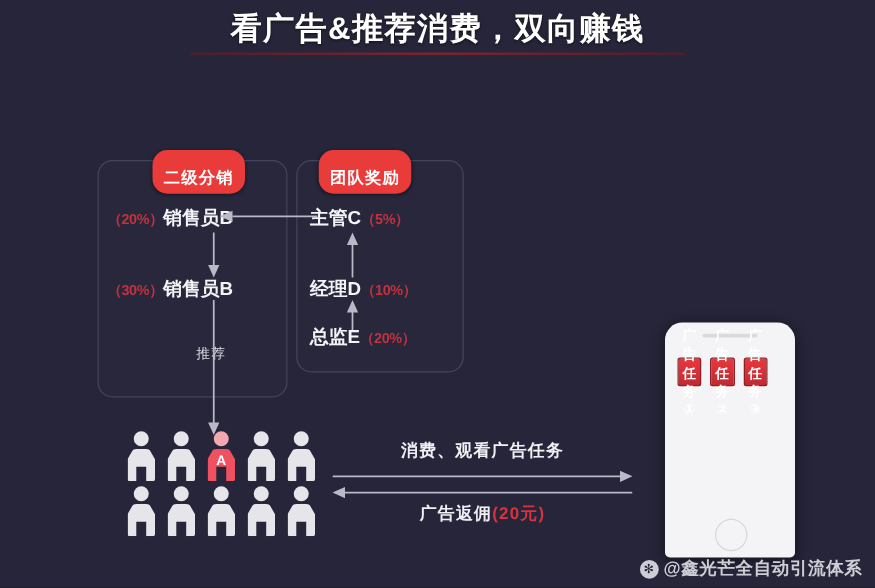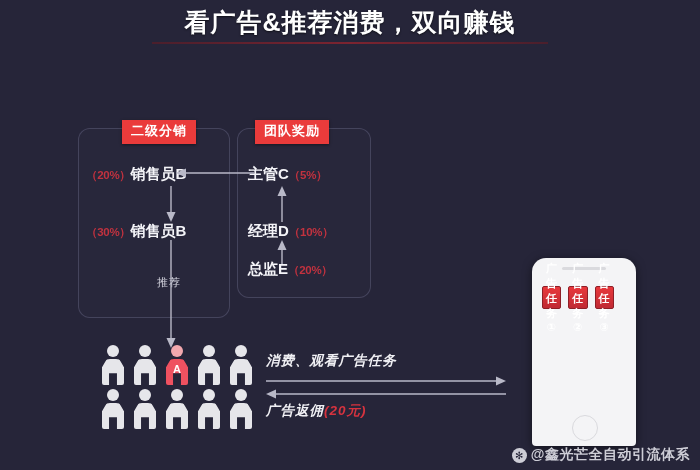--- a/index.html
+++ b/index.html
@@ -60,22 +60,22 @@
   }
   #panel-left  { left: 78px;  top: 128px; width: 150px; height: 188px; }
   #panel-right { left: 237px; top: 128px; width: 132px; height: 168px; }
 
   .badge {
     position: absolute;
     background: #ea3b3b;
     color: #ffffff;
     font-size: 13px;
     font-weight: bold;
-    border-radius: 0;
-    padding: 2px 9px 4px;
+    border-radius: 12px;
+    padding: 13px 9px 4px;
     letter-spacing: 1px;
     box-shadow: 0 1px 3px rgba(0,0,0,.45);
     white-space: nowrap;
   }
   #badge-left  { left: 122px; top: 120px; }
   #badge-right { left: 255px; top: 120px; }
 
   
   .node {
     position: absolute;
@@ -144,25 +144,25 @@
     font-weight: bold;
     color: #ffffff;
     z-index: 2;
   }
 
   
   #flow-block { position: absolute; left: 266px; top: 352px; width: 240px; height: 70px; }
   .flow-text {
     position: absolute;
     width: 240px;
+    text-align: center;
     font-size: 13.5px;
     font-weight: bold;
     color: #f0f0f4;
     letter-spacing: 1px;
-    font-style: italic;
   }
   #flow-text-top { top: 0; }
   #flow-text-bottom { top: 50px; }
   #flow-text-bottom .amt { color: #d6333f; }
   .flow-line { position: absolute; left: 0; width: 240px; height: 18px; }
 
   
   #phone {
     position: absolute;
     left: 532px;

